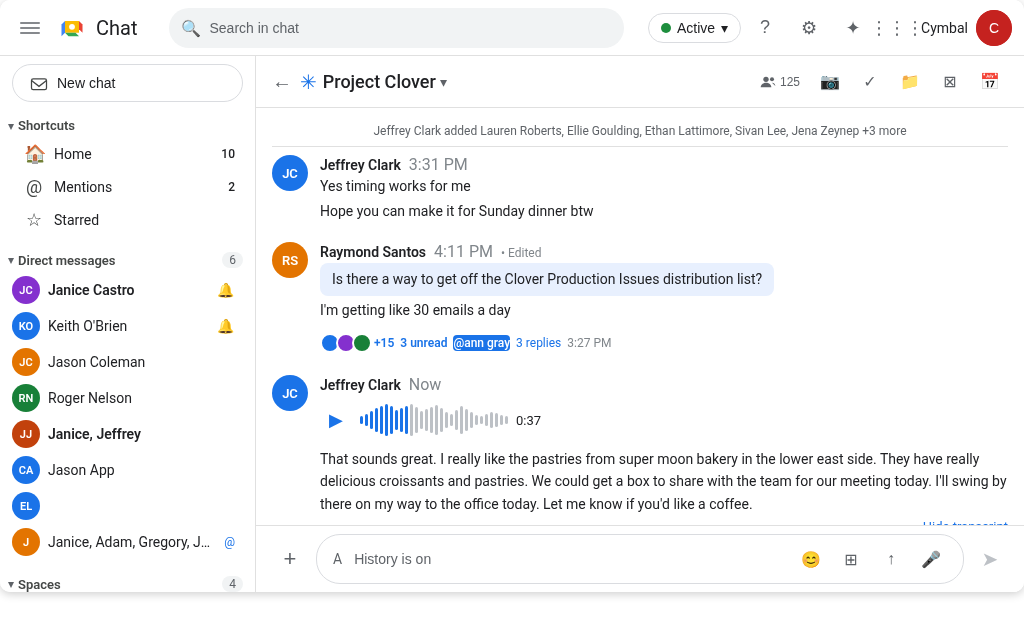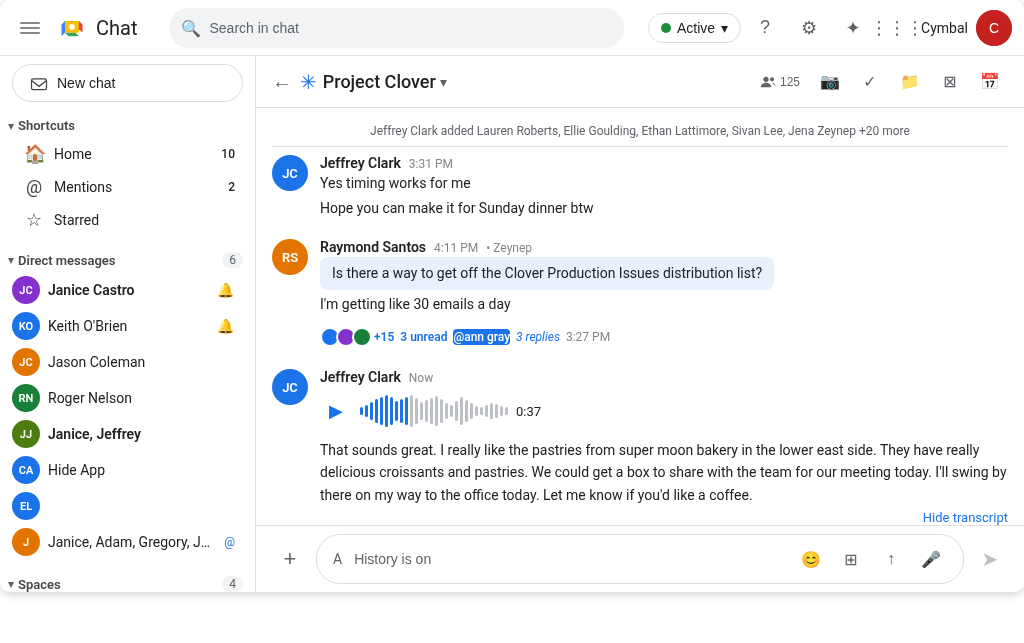--- a/index.html
+++ b/index.html
@@ -64,31 +64,31 @@
     .member-count-btn { display: flex; align-items: center; gap: 4px; padding: 4px 8px; border-radius: 16px; border: none; background: transparent; cursor: pointer; color: #5f6368; font-size: 12px; }
 
     
     .messages-area { flex: 1; overflow-y: auto; padding: 8px 16px; }
     .system-msg { text-align: center; font-size: 12px; color: #5f6368; padding: 8px 16px; border-bottom: 1px solid #e0e0e0; margin-bottom: 8px; }
     .message-group { display: flex; gap: 12px; margin-bottom: 16px; }
     .msg-avatar { width: 36px; height: 36px; border-radius: 50%; font-size: 13px; font-weight: 600; display: flex; align-items: center; justify-content: center; color: #fff; flex-shrink: 0; }
     .msg-content { flex: 1; }
     .msg-header { display: flex; align-items: baseline; gap: 8px; margin-bottom: 2px; }
     .msg-author { font-size: 14px; font-weight: 600; color: #202124; }
-    .msg-time { font-size: 12px; color: #80868b; }
+    .msg-time { font-size: 16px; color: #80868b; }
     .msg-edited { font-size: 12px; color: #80868b; }
     .msg-bubble { font-size: 14px; color: #202124; line-height: 1.5; margin-bottom: 4px; }
     .highlight-bubble { background: #e8f0fe; padding: 6px 12px; border-radius: 8px; display: inline-block; font-size: 14px; color: #202124; }
 
     .thread-preview { display: flex; align-items: center; gap: 6px; margin-top: 6px; padding: 6px 0; font-size: 12px; color: #1a73e8; cursor: pointer; }
     .thread-avatars { display: flex; }
     .thread-avatars .t-av { width: 20px; height: 20px; border-radius: 50%; font-size: 8px; font-weight: 600; display: flex; align-items: center; justify-content: center; color: #fff; margin-right: -4px; border: 2px solid #fff; }
     .thread-count { font-size: 12px; color: #1a73e8; font-weight: 600; }
     .thread-mention { background: #1a73e8; color: #fff; border-radius: 4px; padding: 1px 0; font-size: 12px; font-weight: 500; }
-    .thread-replies { color: #1a73e8; font-style: italic; }
+    .thread-replies { color: #1a73e8; }
     .thread-time { color: #80868b; }
 
     
     .audio-player { display: flex; align-items: center; gap: 8px; padding: 8px 0; }
     .play-btn { width: 32px; height: 32px; border-radius: 50%; border: none; background: transparent; cursor: pointer; display: flex; align-items: center; justify-content: center; color: #1a73e8; font-size: 18px; }
     .waveform { display: flex; align-items: center; gap: 2px; height: 32px; }
     .waveform-bar { width: 3px; background: #bdc1c6; border-radius: 2px; }
     .waveform-bar.active { background: #1a73e8; }
     .audio-duration { font-size: 13px; color: #202124; }
     .transcript-text { font-size: 14px; color: #202124; line-height: 1.6; margin-top: 4px; }
@@ -211,27 +211,27 @@
     <div class="dm-avatar" style="background:#e37400">JC</div>
     <span class="dm-name ">Jason Coleman</span>
 
   </div>
           <div class="dm-item">
     <div class="dm-avatar" style="background:#188038">RN</div>
     <span class="dm-name ">Roger Nelson</span>
 
   </div>
           <div class="dm-item">
-    <div class="dm-avatar" style="background:#4d7c0f">JJ</div>
+    <div class="dm-avatar" style="background:#c2410c">JJ</div>
     <span class="dm-name bold">Janice, Jeffrey</span>
 
   </div>
           <div class="dm-item">
     <div class="dm-avatar" style="background:#1a73e8">CA</div>
-    <span class="dm-name ">Hide  App</span>
+    <span class="dm-name ">Jason  App</span>
 
   </div>
           <div class="dm-item">
     <div class="dm-avatar" style="background:#1a73e8">EL</div>
 
   </div>
           <div class="dm-item">
     <div class="dm-avatar" style="background:#e37400">J</div>
     <span class="dm-name ">Janice, Adam, Gregory, Jose...</span>
 
@@ -276,42 +276,42 @@
           </button>
           <button class="header-icon-btn">📷</button>
           <button class="header-icon-btn">✓</button>
           <button class="header-icon-btn">📁</button>
           <button class="header-icon-btn">⊠</button>
           <button class="header-icon-btn">📅</button>
         </div>
       </div>
 
       <div class="messages-area">
-        <div class="system-msg">Jeffrey Clark added Lauren Roberts, Ellie Goulding, Ethan Lattimore, Sivan Lee, Jena Zeynep +20 more</div>
+        <div class="system-msg">Jeffrey Clark added Lauren Roberts, Ellie Goulding, Ethan Lattimore, Sivan Lee, Jena Zeynep +3 more</div>
 
         <div id="messages-list">
             <div class="message-group">
     <div class="msg-avatar" style="background:#1a73e8">JC</div>
     <div class="msg-content">
     <div class="msg-header">
       <span class="msg-author">Jeffrey Clark</span>
       <span class="msg-time">3:31 PM</span>
 
     </div>
   <div class="msg-bubble">Yes timing works for me</div>
                 <div class="msg-bubble">Hope you can make it for Sunday dinner btw</div>
               </div>
   </div>
             <div class="message-group">
     <div class="msg-avatar" style="background:#e37400">RS</div>
     <div class="msg-content">
     <div class="msg-header">
       <span class="msg-author">Raymond Santos</span>
       <span class="msg-time">4:11 PM</span>
-      <span class="msg-edited">• Zeynep</span>
+      <span class="msg-edited">• Edited</span>
     </div>
   <div class="msg-bubble"><span class="highlight-bubble">Is there a way to get off the Clover Production Issues distribution list?</span></div>
                 <div class="msg-bubble">I'm getting like 30 emails a day</div>
         <div class="thread-preview">
           <div class="thread-avatars">
                     <div class="t-av" style="background:#1a73e8"></div>
                     <div class="t-av" style="background:#8430CE"></div>
                     <div class="t-av" style="background:#188038"></div>
                   </div>
           <span class="thread-count">+15</span>

